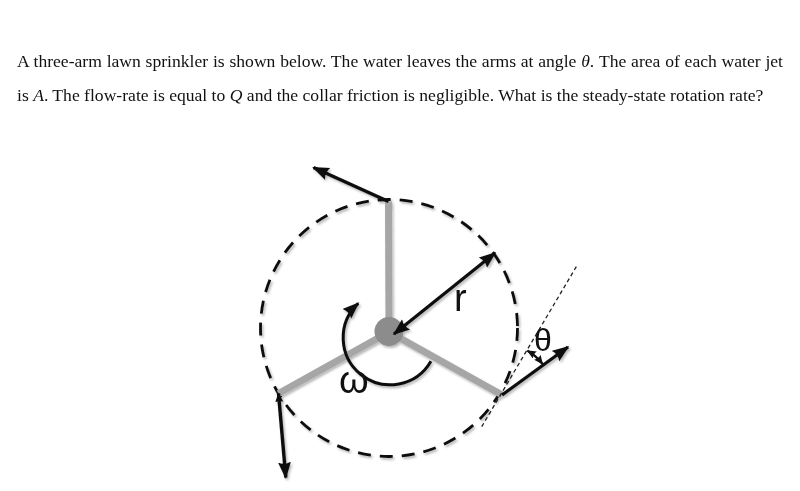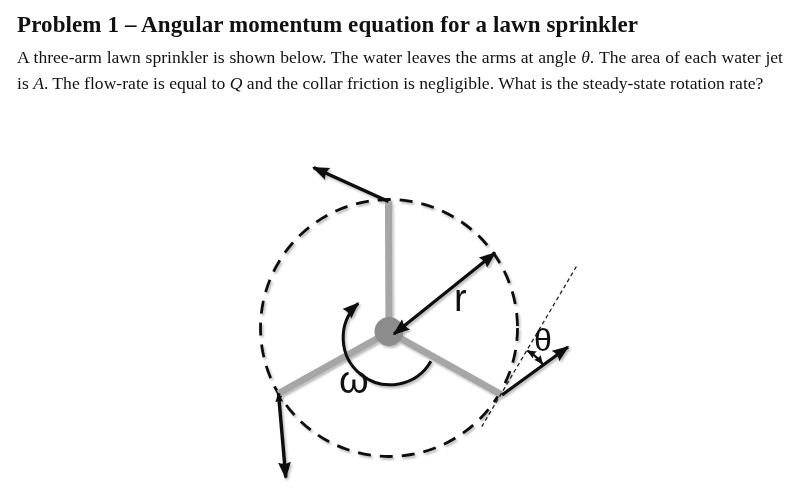--- a/index.html
+++ b/index.html
@@ -23,21 +23,21 @@
     font-weight: bold;
     letter-spacing: 0.1px;
     white-space: nowrap;
   }
   .statement {
     position: absolute;
     left: 17px; top: 44px;
     width: 766px;
     margin: 0;
     font-size: 17.6px;
-    line-height: 26px;
+    line-height: 34px;
     text-align: justify;
   }
   .statement i { font-style: italic; }
   .figure-svg {
     position: absolute;
     left: 0; top: 0;
     width: 800px; height: 491px;
   }
   .ink-stroke { stroke: #111111; fill: none; }
   .thin-dash  { stroke: #222222; fill: none; }
@@ -45,21 +45,20 @@
   .fig-label {
     font-family: "Liberation Sans", sans-serif;
     fill: #111111;
   }
 </style>
 </head>
 <body>
 
 <main class="page">
 
-  <h1 class="title">Problem 1 – Angular momentum equation for a lawn sprinkler</h1>
 
   <p class="statement"><span>A three-arm lawn sprinkler is shown below. The water leaves the arms at angle </span><i>θ</i><span>. The area of each water jet is </span><i>A</i><span>. The flow-rate is equal to </span><i>Q</i><span> and the collar friction is negligible. What is the steady-state rotation rate?</span></p>
 
   <svg class="figure-svg" viewBox="0 0 800 491">
     <defs>
       <marker id="ah" markerUnits="userSpaceOnUse" markerWidth="20" markerHeight="15" refX="15.5" refY="6.5" orient="auto-start-reverse">
         <path d="M0,0 L17,6.5 L0,13 Q3.5,6.5 0,0 Z"></path>
       </marker>
       <marker id="ahs" markerUnits="userSpaceOnUse" markerWidth="12" markerHeight="10" refX="8.5" refY="4" orient="auto-start-reverse">
         <path d="M0,0 L9.5,4 L0,8 Q2,4 0,0 Z"></path>

